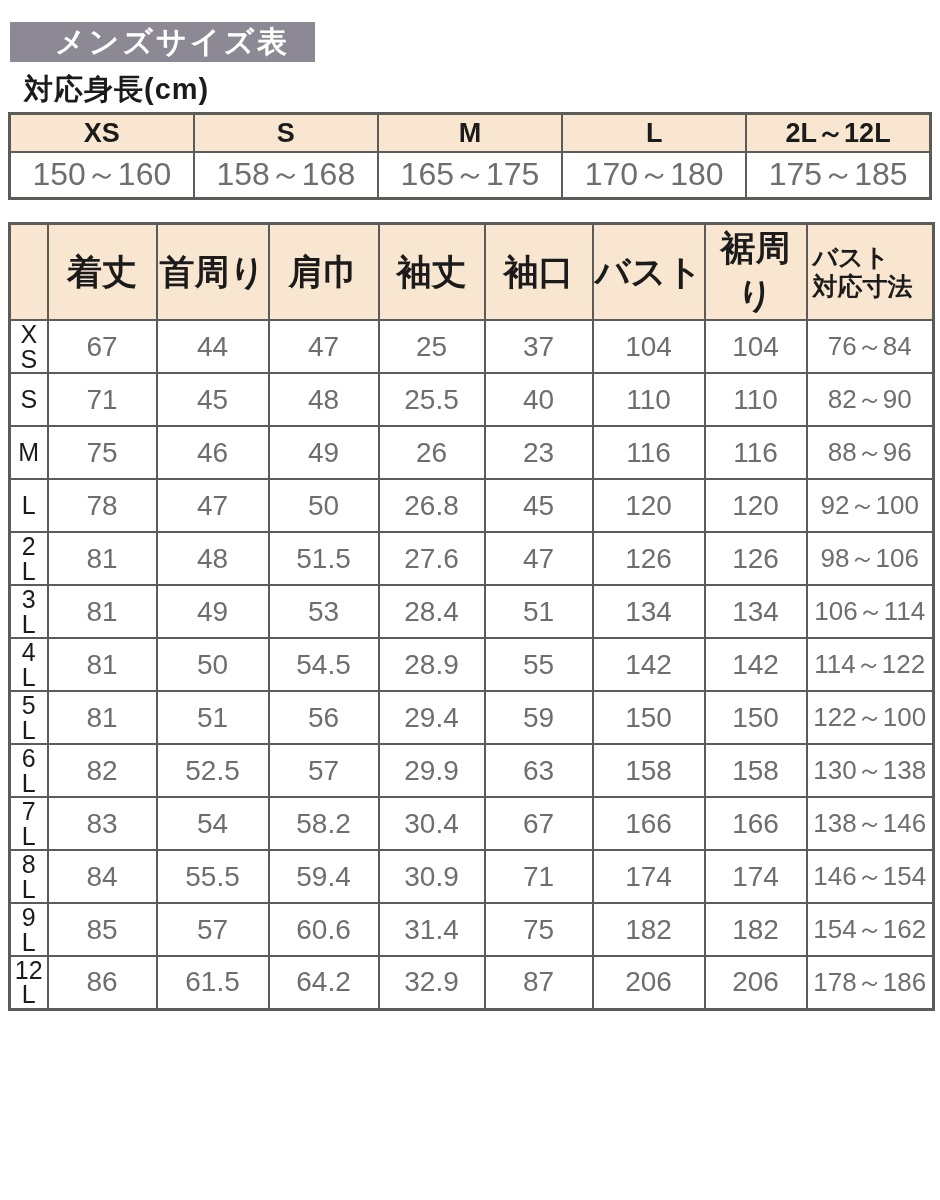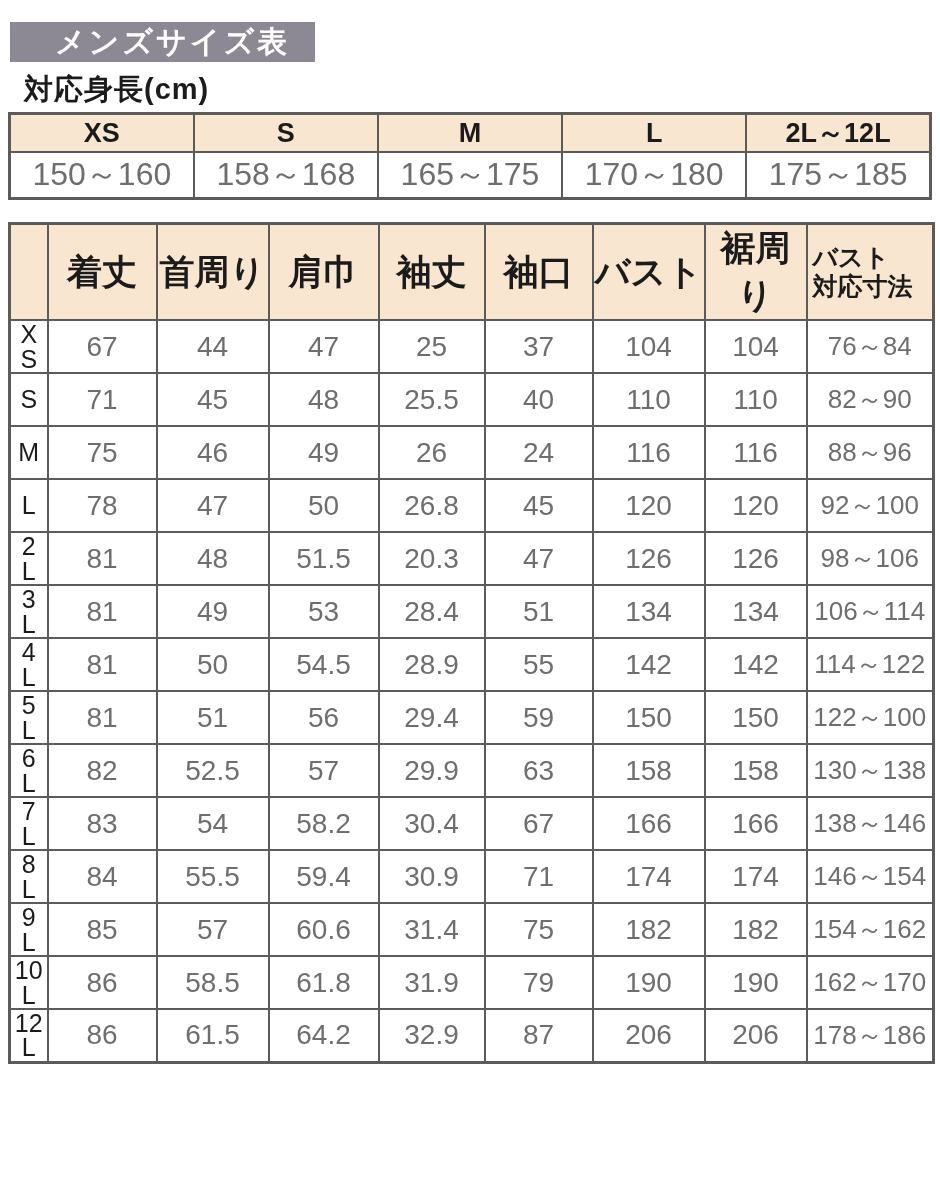--- a/index.html
+++ b/index.html
@@ -133,21 +133,21 @@
         <td>110</td>
         <td>110</td>
         <td class="range-cell">82～90</td>
       </tr>
       <tr>
         <th class="size-label">M</th>
         <td>75</td>
         <td>46</td>
         <td>49</td>
         <td>26</td>
-        <td>24</td>
+        <td>23</td>
         <td>116</td>
         <td>116</td>
         <td class="range-cell">88～96</td>
       </tr>
       <tr>
         <th class="size-label">L</th>
         <td>78</td>
         <td>47</td>
         <td>50</td>
         <td>26.8</td>
@@ -155,21 +155,21 @@
         <td>120</td>
         <td>120</td>
         <td class="range-cell">92～100</td>
       </tr>
       <tr>
         <th class="size-label">2
 L</th>
         <td>81</td>
         <td>48</td>
         <td>51.5</td>
-        <td>20.3</td>
+        <td>27.6</td>
         <td>47</td>
         <td>126</td>
         <td>126</td>
         <td class="range-cell">98～106</td>
       </tr>
       <tr>
         <th class="size-label">3
 L</th>
         <td>81</td>
         <td>49</td>
@@ -246,32 +246,20 @@
         <td>85</td>
         <td>57</td>
         <td>60.6</td>
         <td>31.4</td>
         <td>75</td>
         <td>182</td>
         <td>182</td>
         <td class="range-cell">154～162</td>
       </tr>
       <tr>
-        <th class="size-label">10
-L</th>
-        <td>86</td>
-        <td>58.5</td>
-        <td>61.8</td>
-        <td>31.9</td>
-        <td>79</td>
-        <td>190</td>
-        <td>190</td>
-        <td class="range-cell">162～170</td>
-      </tr>
-      <tr>
         <th class="size-label">12
 L</th>
         <td>86</td>
         <td>61.5</td>
         <td>64.2</td>
         <td>32.9</td>
         <td>87</td>
         <td>206</td>
         <td>206</td>
         <td class="range-cell">178～186</td>

